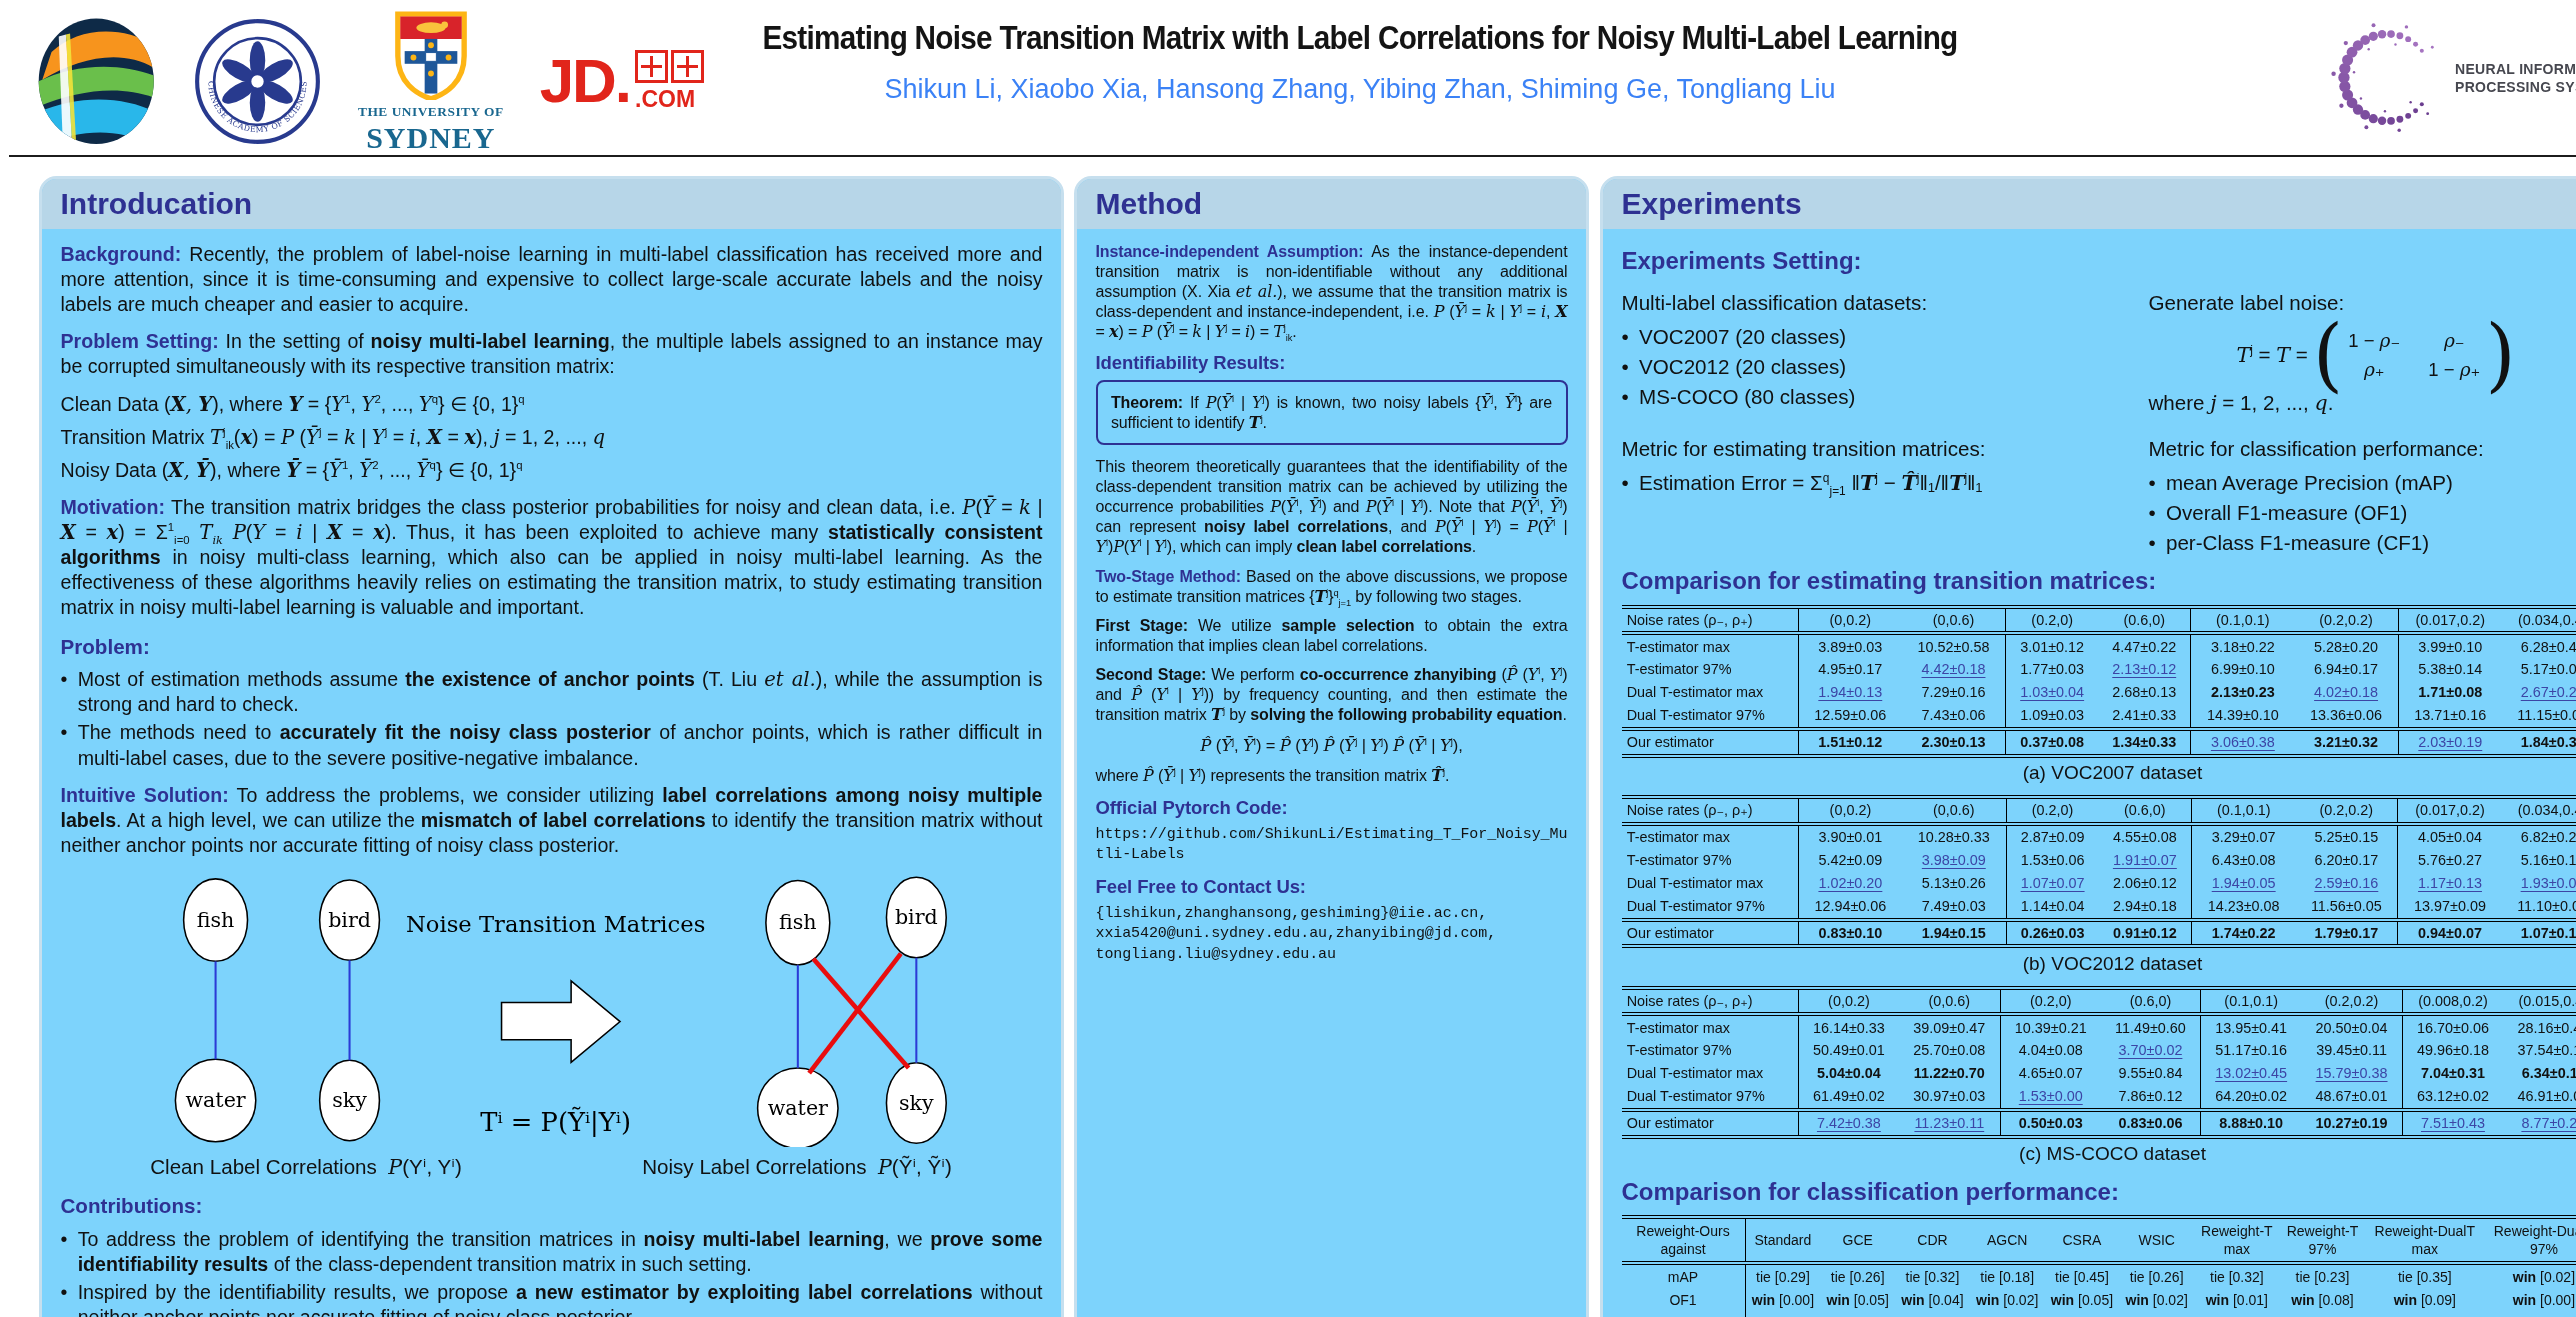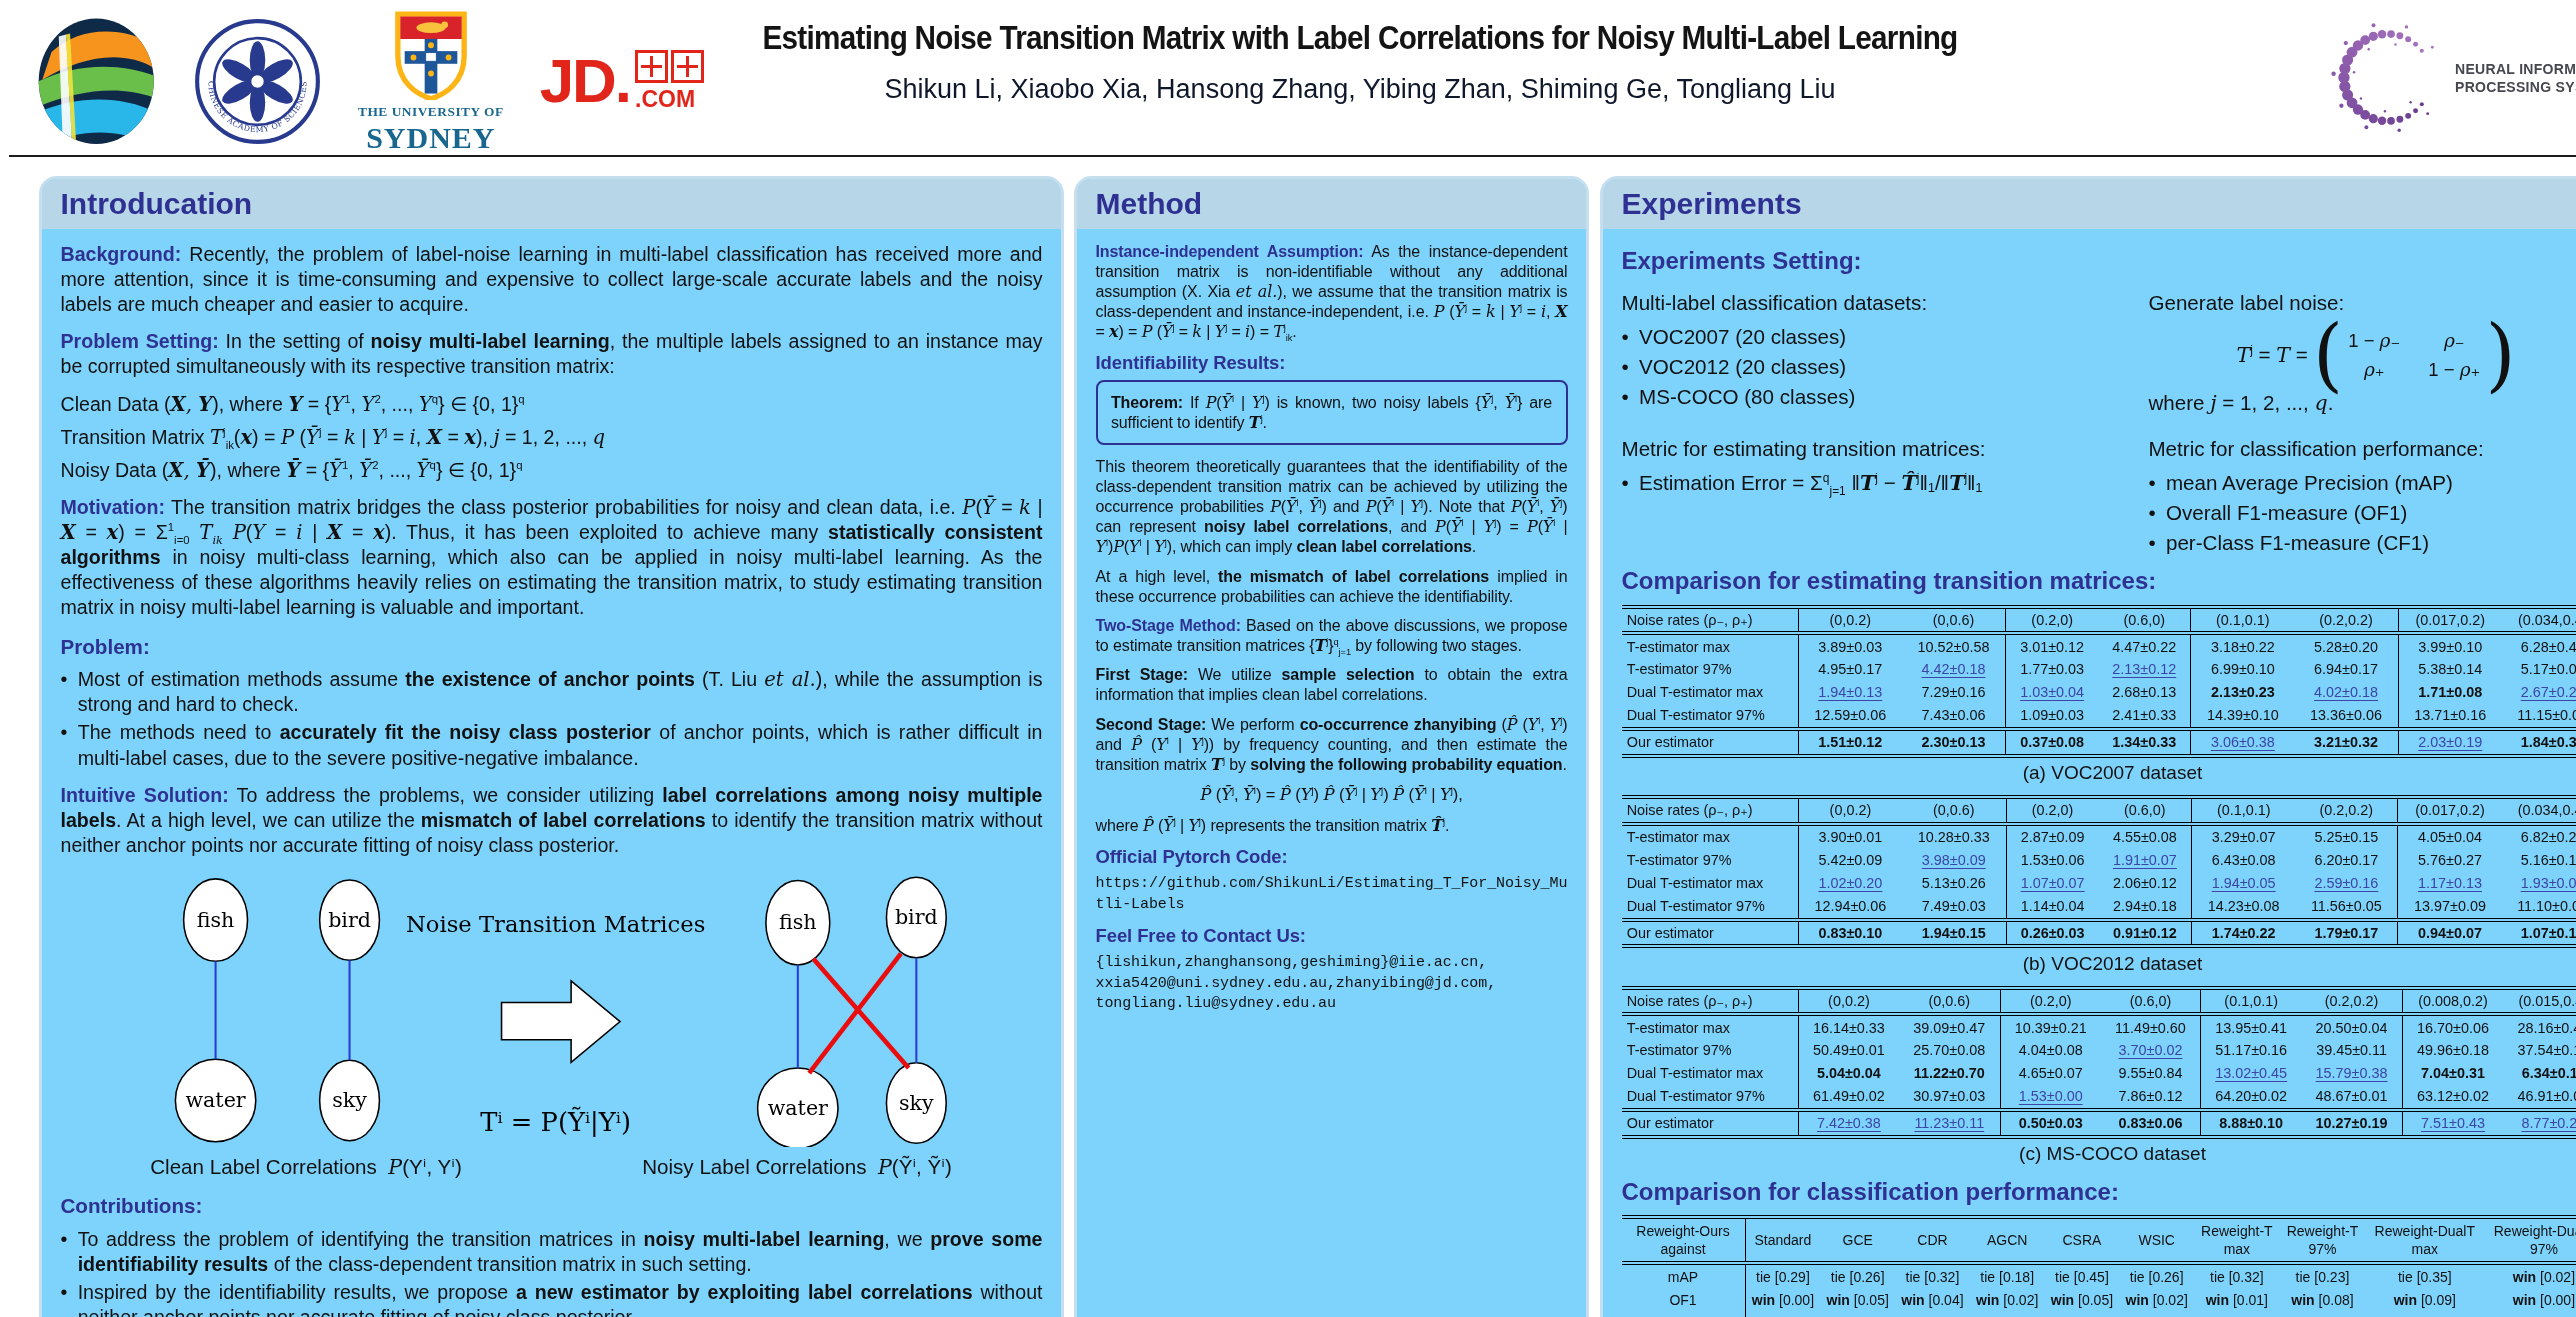--- a/index.html
+++ b/index.html
@@ -5,21 +5,21 @@
   html,body{margin:0;padding:0;background:#e9e9e9;}
   .poster{position:relative;width:2638px;height:1318px;background:#ffffff;overflow:hidden;
           font-family:"Liberation Sans","DejaVu Sans",sans-serif;color:#111;}
   em{font-family:"DejaVu Serif","Liberation Serif",serif;font-style:italic;}
   sup,sub{font-size:58%;line-height:0;}
   
   .logo-strip{position:absolute;left:36px;top:9.3px;height:144px;display:flex;align-items:center;gap:36px;}
   .titles{position:absolute;left:675px;top:13.4px;width:1370px;text-align:center;}
   .main-title{font-size:33px;font-weight:bold;letter-spacing:-0.8px;white-space:nowrap;
               transform:scaleX(0.90);transform-origin:center;margin:5.2px 0 0 0;color:#141414;}
-  .authors{font-size:27px;margin-top:17.5px;color:#0f172a;}
+  .authors{font-size:27px;margin-top:17.5px;color:#3b82f6;}
   .hrule{position:absolute;left:9.3px;right:9.3px;top:155px;height:1.5px;background:#1c1c1c;}
   .neurips{position:absolute;right:13.4px;top:13.4px;display:flex;align-items:center;gap:7.2px;}
   .neurips-text{font-size:14px;font-weight:bold;color:#46474f;letter-spacing:0.3px;line-height:1.3;}
   
   .sydney{display:flex;flex-direction:column;align-items:center;gap:4.1px;}
   .syd-l1{font-family:"Liberation Serif","DejaVu Serif",serif;font-size:13.4px;font-weight:bold;color:#19678f;letter-spacing:0.5px;}
   .syd-l2{font-family:"Liberation Serif","DejaVu Serif",serif;font-size:30px;font-weight:bold;color:#19678f;letter-spacing:1px;line-height:0.9;}
   
   .jd{display:flex;align-items:center;gap:5.2px;}
   .jd-big{font-size:62px;font-weight:bold;color:#e1251b;letter-spacing:-2.1px;line-height:1;}
@@ -283,21 +283,20 @@
     </div>
   </section>
 
   <section class="block method">
     <div class="bandtitle">Method</div>
     <div class="bbody">
       <p class="para"><span class="lead">Instance-independent Assumption:</span> As the instance-dependent transition matrix is non-identifiable without any additional assumption (X. Xia <em>et al.</em>), we assume that the transition matrix is class-dependent and instance-independent, i.e. <em>P</em> (<em>Ȳ</em><sup>j</sup> = <em>k</em> | <em>Y</em><sup>j</sup> = <em>i</em>, <em><b>X</b></em> = <em><b>x</b></em>) = <em>P</em> (<em>Ȳ</em><sup>j</sup> = <em>k</em> | <em>Y</em><sup>j</sup> = <em>i</em>) = <em>T</em><sup>j</sup><sub>ik</sub>.</p>
       <div class="shead">Identifiability Results:</div>
       <div class="theorem"><b>Theorem:</b> If <em>P</em>(<em>Ȳ</em><sup>i</sup> | <em>Y</em><sup>j</sup>) is known, two noisy labels {<em>Ȳ</em><sup>j</sup>, <em>Ȳ</em><sup>i</sup>} are sufficient to identify <em><b>T</b></em><sup>j</sup>.</div>
       <p class="para">This theorem theoretically guarantees that the identifiability of the class-dependent transition matrix can be achieved by utilizing the occurrence probabilities <em>P</em>(<em>Ȳ</em><sup>i</sup>, <em>Ȳ</em><sup>j</sup>) and <em>P</em>(<em>Ȳ</em><sup>i</sup> | <em>Y</em><sup>j</sup>). Note that <em>P</em>(<em>Ȳ</em><sup>i</sup>, <em>Ȳ</em><sup>j</sup>) can represent <b>noisy label correlations</b>, and <em>P</em>(<em>Ȳ</em><sup>i</sup> | <em>Y</em><sup>j</sup>) = <em>P</em>(<em>Ȳ</em><sup>i</sup> | <em>Y</em><sup>i</sup>)<em>P</em>(<em>Y</em><sup>i</sup> | <em>Y</em><sup>j</sup>), which can imply <b>clean label correlations</b>.</p>
-      <p class="para">At a high level, <b>the mismatch of label correlations</b> implied in these occurrence probabilities can achieve the identifiability.</p>
       <p class="para"><span class="lead">Two-Stage Method:</span> Based on the above discussions, we propose to estimate transition matrices {<em><b>T</b></em><sup>j</sup>}<sup>q</sup><sub>j=1</sub> by following two stages.</p>
       <p class="para"><b>First Stage:</b> We utilize <b>sample selection</b> to obtain the extra information that implies clean label correlations.</p>
       <p class="para"><b>Second Stage:</b> We perform <b>co-occurrence zhanyibing</b> (<em>P̂</em> (<em>Y</em><sup>i</sup>, <em>Y</em><sup>j</sup>) and <em>P̂</em> (<em>Y</em><sup>i</sup> | <em>Y</em><sup>j</sup>)) by frequency counting, and then estimate the transition matrix <em><b>T</b></em><sup>j</sup> by <b>solving the following probability equation</b>.</p>
       <div class="equation"><em>P̂</em> (<em>Ȳ</em><sup>j</sup>, <em>Ȳ</em><sup>i</sup>) = <em>P̂</em> (<em>Y</em><sup>j</sup>) <em>P̂</em> (<em>Ȳ</em><sup>j</sup> | <em>Y</em><sup>j</sup>) <em>P̂</em> (<em>Ȳ</em><sup>i</sup> | <em>Y</em><sup>j</sup>),</div>
       <p class="para">where <em>P̂</em> (<em>Ȳ</em><sup>j</sup> | <em>Y</em><sup>j</sup>) represents the transition matrix <em><b>T̂</b></em><sup>j</sup>.</p>
       <div class="shead">Official Pytorch Code:</div>
       <div class="mono">https://github.com/ShikunLi/Estimating_T_For_Noisy_Mutli-Labels</div>
       <div class="shead">Feel Free to Contact Us:</div>
       <div class="mono">
           <div>{lishikun,zhanghansong,geshiming}@iie.ac.cn,</div>

